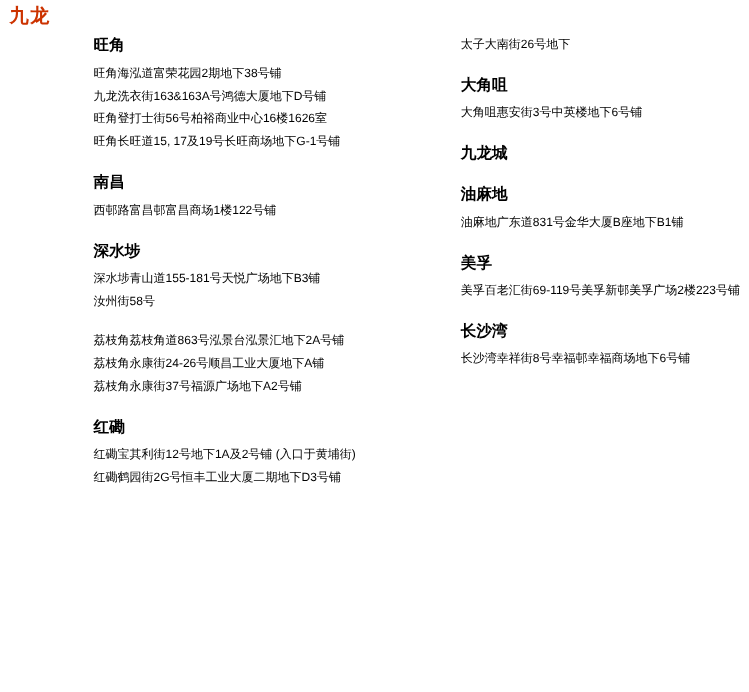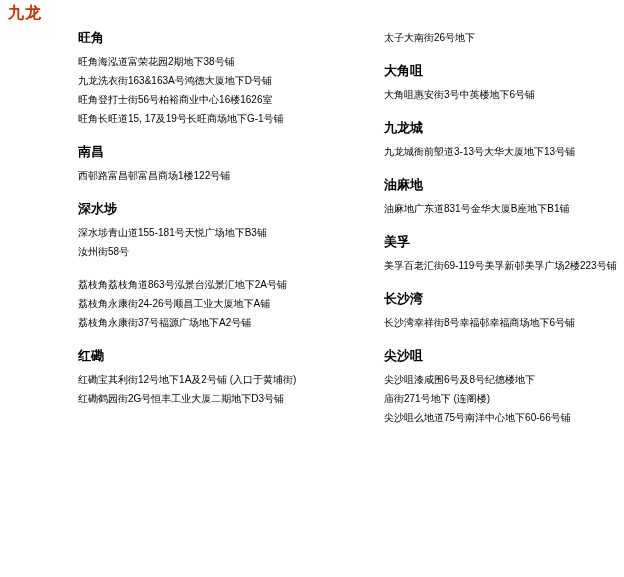--- a/index.html
+++ b/index.html
@@ -115,41 +115,34 @@
         <p class="addr">太子大南街26号地下</p>
       </div>
 
       <div class="group">
         <div class="group-name">大角咀</div>
         <p class="addr">大角咀惠安街3号中英楼地下6号铺</p>
       </div>
 
       <div class="group">
         <div class="group-name">九龙城</div>
-        <p class="addr">九龙城衙前塱道3-13号大华大厦地下13号铺</p>
       </div>
 
       <div class="group">
         <div class="group-name">油麻地</div>
         <p class="addr">油麻地广东道831号金华大厦B座地下B1铺</p>
       </div>
 
       <div class="group">
         <div class="group-name">美孚</div>
         <p class="addr">美孚百老汇街69-119号美孚新邨美孚广场2楼223号铺</p>
       </div>
 
       <div class="group">
         <div class="group-name">长沙湾</div>
         <p class="addr">长沙湾幸祥街8号幸福邨幸福商场地下6号铺</p>
       </div>
 
-      <div class="group">
-        <div class="group-name">尖沙咀</div>
-        <p class="addr">尖沙咀漆咸围6号及8号纪德楼地下</p>
-        <p class="addr">庙街271号地下 (连阁楼)</p>
-        <p class="addr">尖沙咀么地道75号南洋中心地下60-66号铺</p>
-      </div>
 
     </div>
 
   </div>
 </div>
 
 </body></html>

